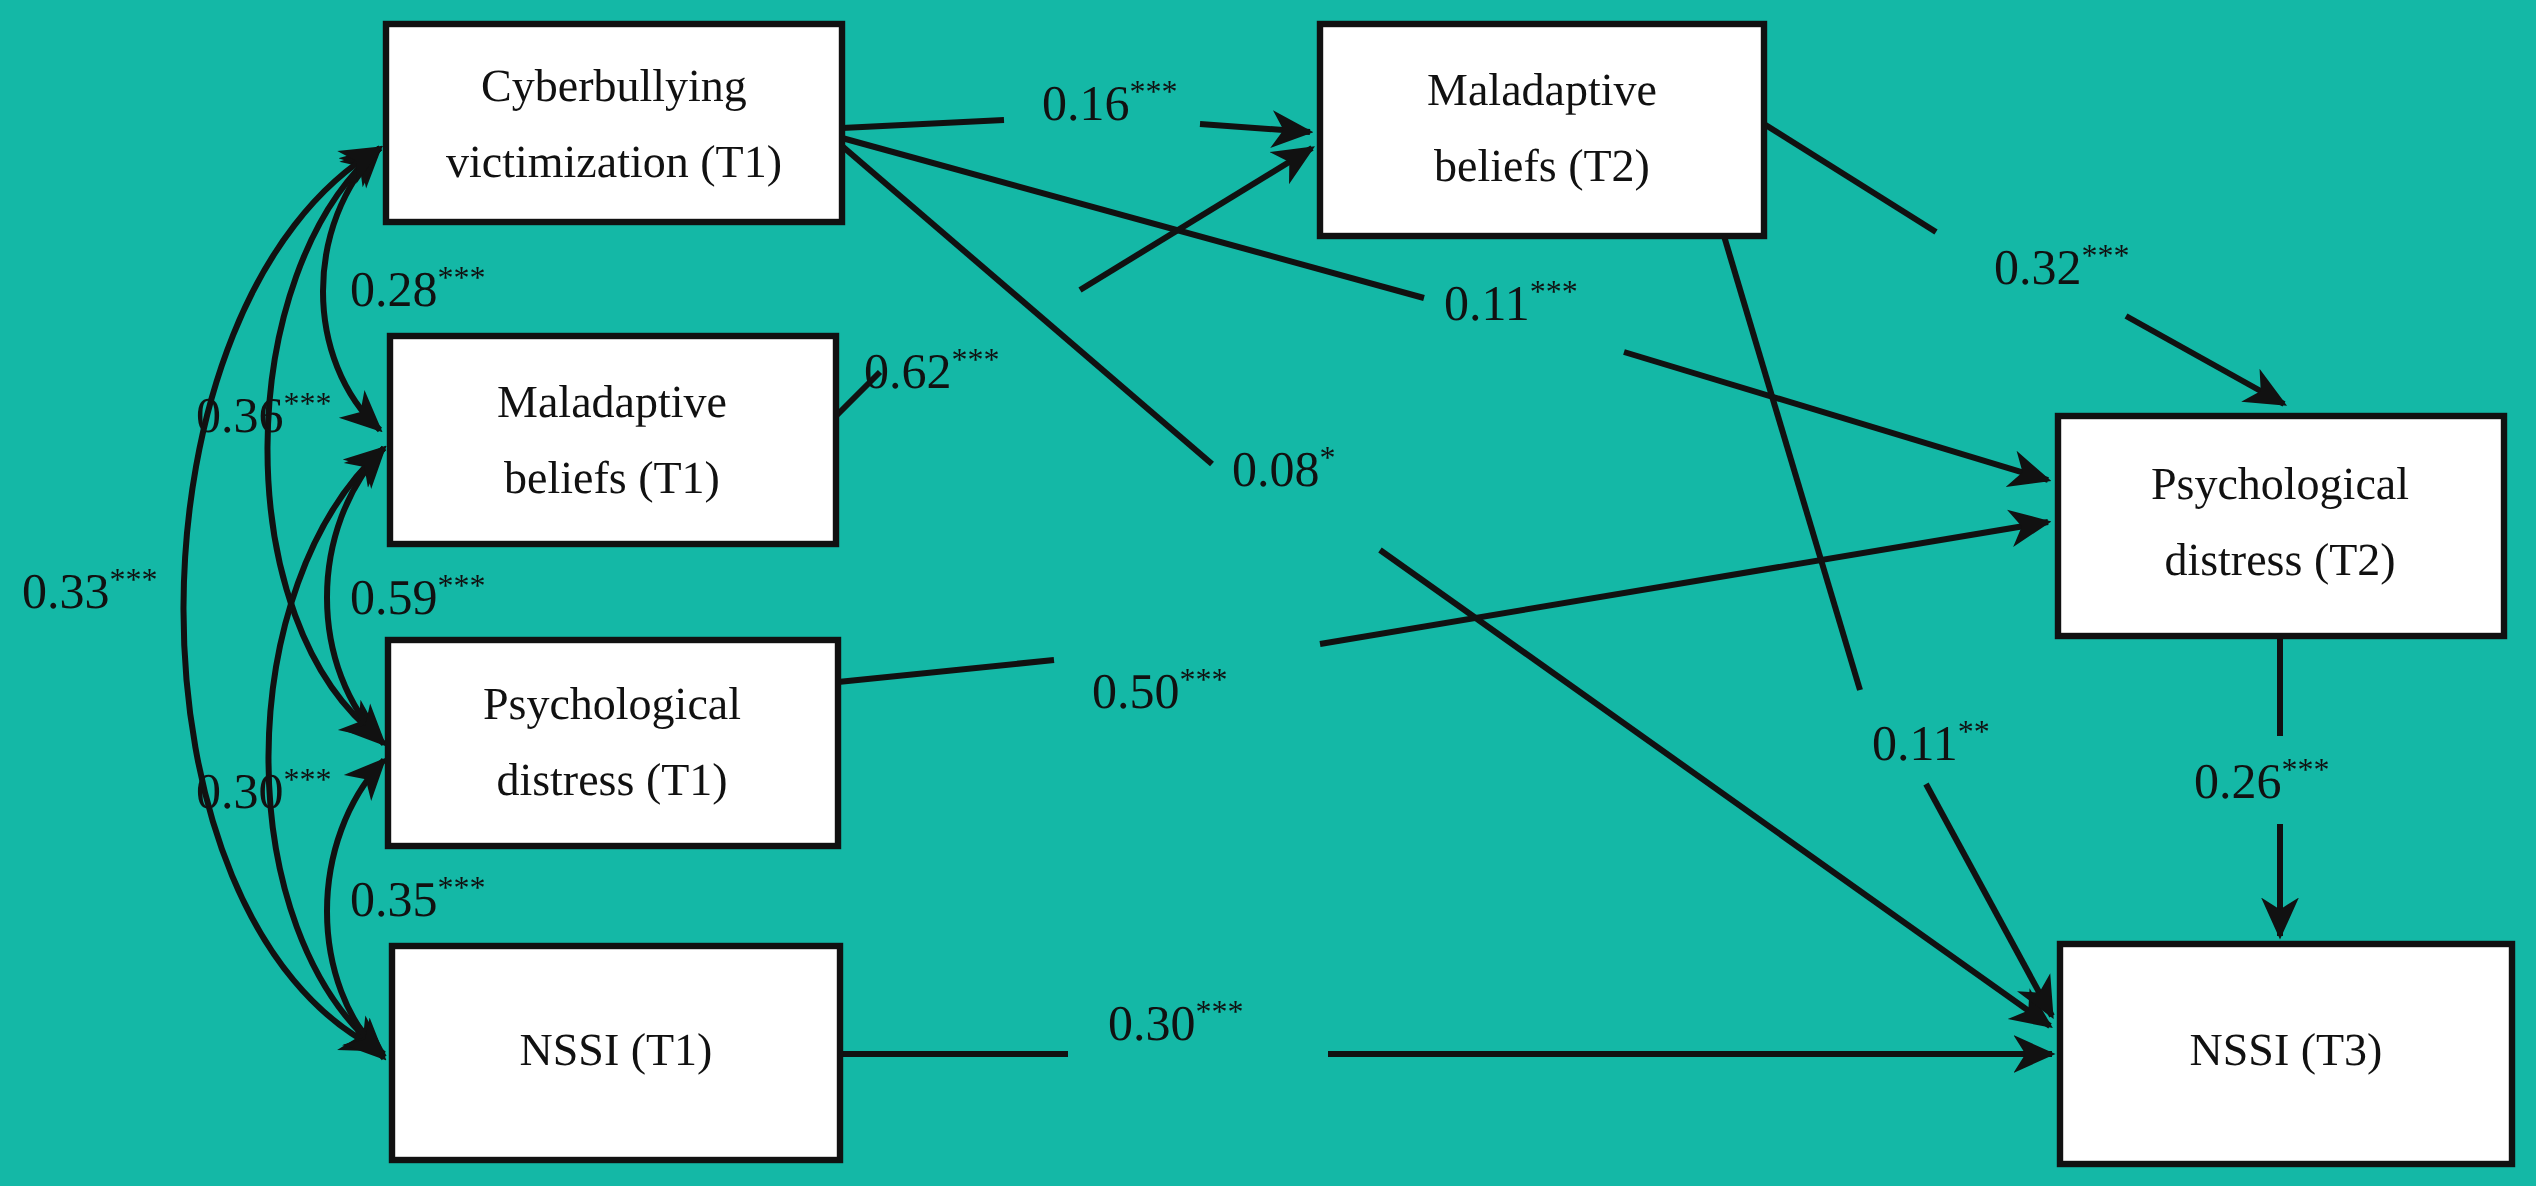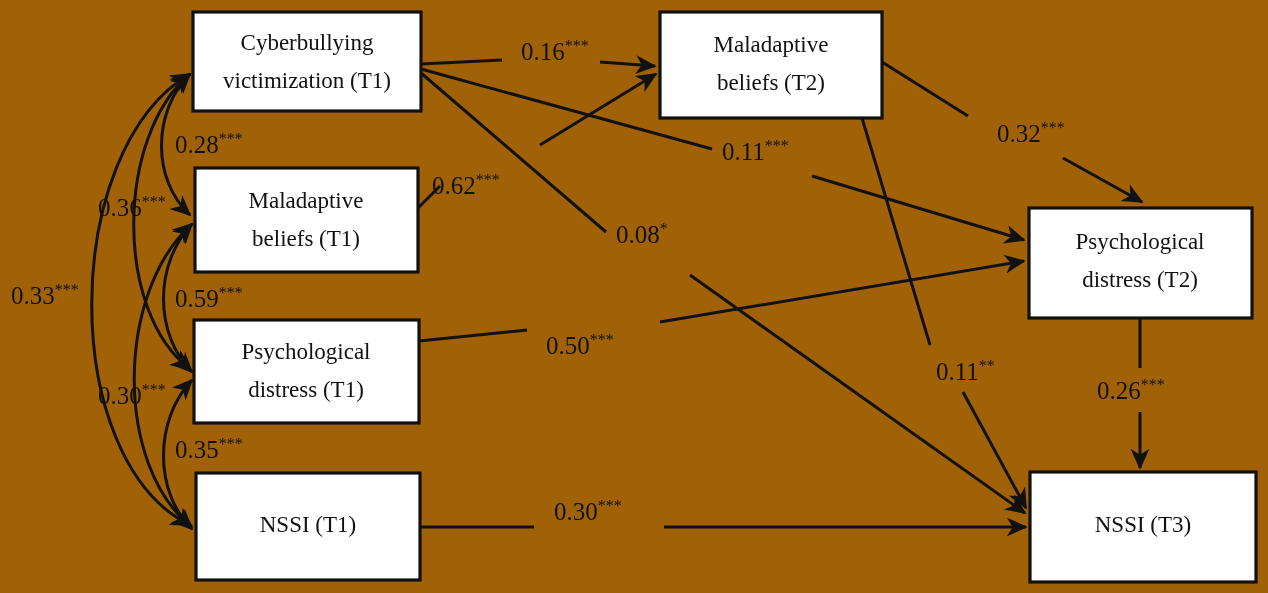--- a/index.html
+++ b/index.html
@@ -4,21 +4,21 @@
 <style>
   html, body {
     margin: 0;
     padding: 0;
     background: #ffffff;
   }
   #diagram-root {
     position: relative;
     width: 1268px;
     height: 593px;
-    background: #a16207;
+    background: #14b8a6;
     font-family: "Liberation Serif", "DejaVu Serif", serif;
     overflow: hidden;
   }
   svg.canvas {
     position: absolute;
     top: 0;
     left: 0;
     width: 1268px;
     height: 593px;
   }

